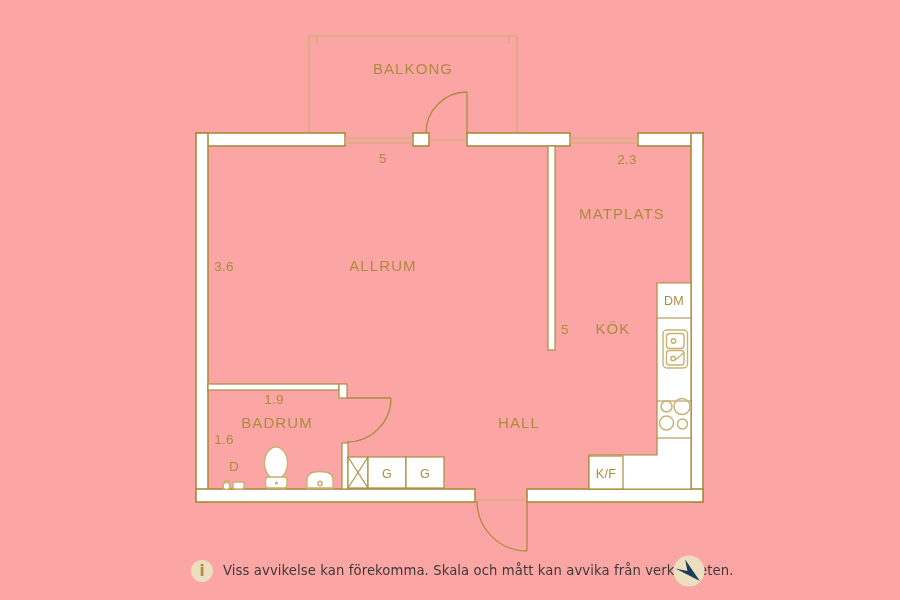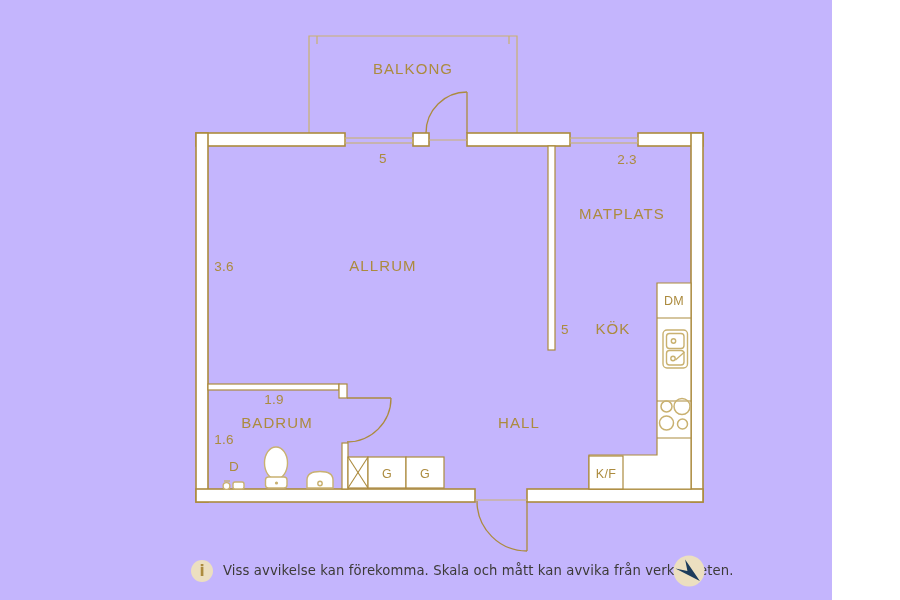--- a/index.html
+++ b/index.html
@@ -1,16 +1,16 @@
 <!DOCTYPE html>
 <html style="--gold: #ac8b3e; --gold_light: #c9b170; --cream: #ecdfc0; --navy: #1d3c5c; --text_dark: #3c3a37;"><head>
 <meta charset="utf-8">
 <style>
   html,body{margin:0;padding:0;background:#fff;}
-  .stage{position:relative;width:832px;height:600px;background:#c4b5fd;overflow:hidden;
+  .stage{position:relative;width:900px;height:600px;background:#fca5a5;overflow:hidden;
          font-family:"Liberation Sans",sans-serif;text-align:right;}
   svg{position:absolute;left:0;top:0;}
 
   
   .wall   {fill:#ffffff;stroke:var(--gold);stroke-width:1.6;}
   .thinw  {fill:#ffffff;stroke:var(--gold);stroke-width:1.2;}
   .glaze  {stroke:var(--gold_light);stroke-width:1.1;fill:none;}
   .thresh {stroke:var(--gold_light);stroke-width:1.2;fill:none;}
   .door   {stroke:var(--gold);stroke-width:1.3;fill:none;}
   .balc   {stroke:var(--gold_light);stroke-width:1.2;fill:none;}

